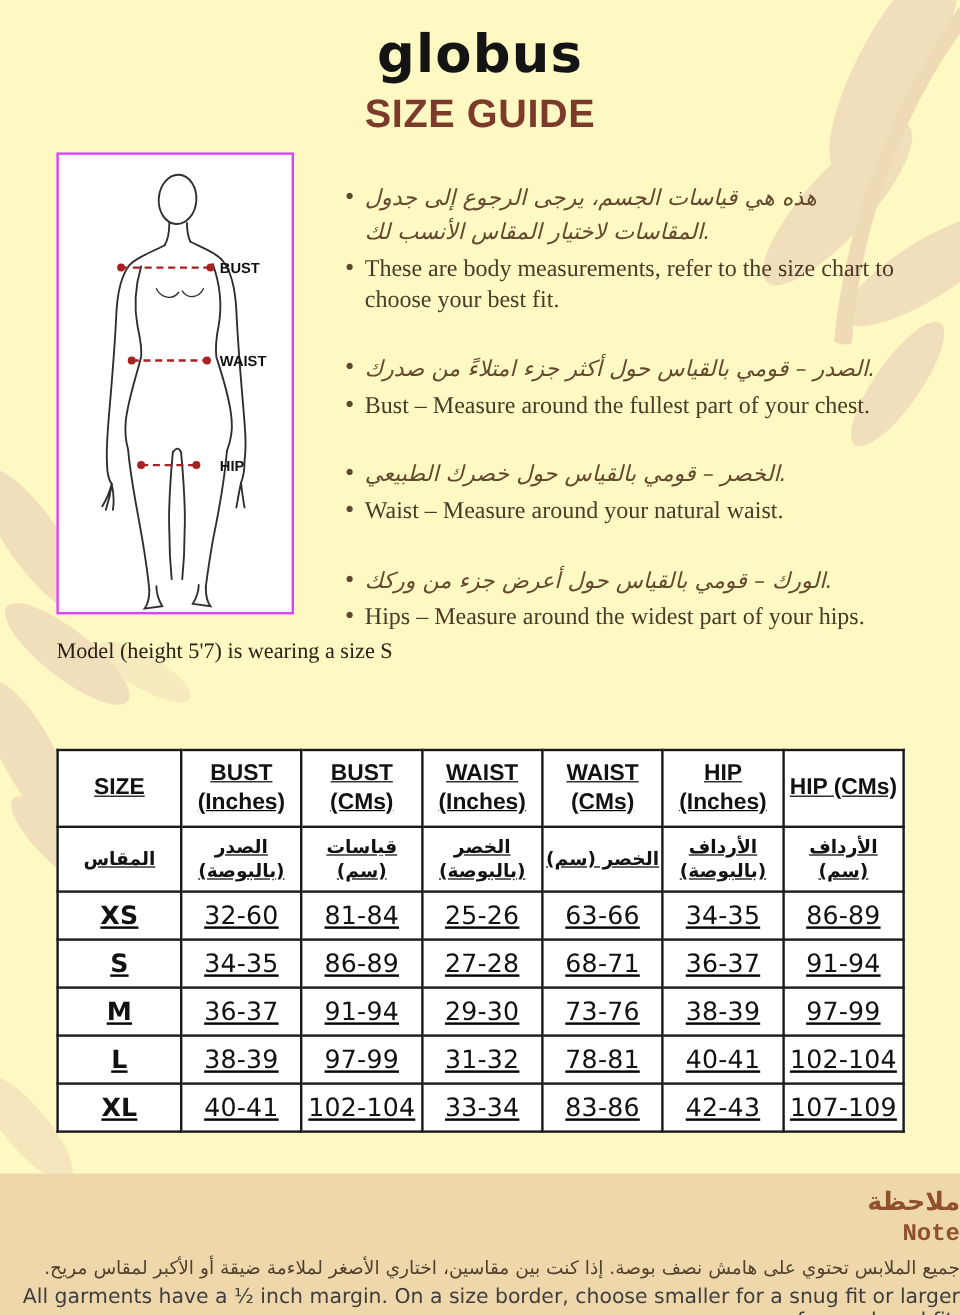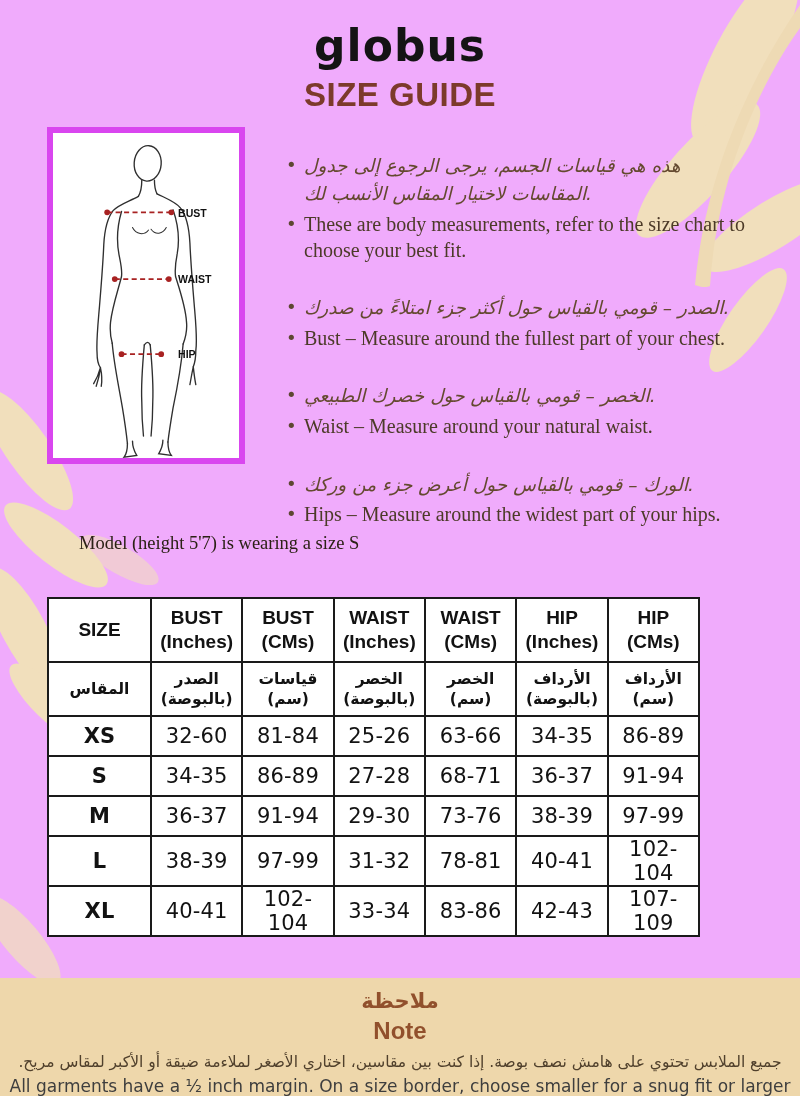--- a/index.html
+++ b/index.html
@@ -1,57 +1,57 @@
 <!DOCTYPE html>
 <html><head>
 <meta charset="utf-8">
 <style>
   html,body{margin:0;padding:0;}
   body{font-family:"DejaVu Sans",sans-serif;}
-  .page{position:relative;width:800px;height:1096px;background:#f0abfc;overflow:hidden;}
+  .page{position:relative;width:800px;height:1096px;background:#fef9c3;overflow:hidden;}
   .deco{position:absolute;left:0;top:0;z-index:0;}
 
   .header{position:absolute;top:24px;left:0;right:0;text-align:center;z-index:2;}
   .logo{font-size:44px;line-height:1;color:#141414;font-weight:600;letter-spacing:1px;}
   .title{font-size:33px;line-height:1;color:#7c3a2b;font-weight:700;letter-spacing:.5px;margin-top:10px;
          font-family:"Liberation Sans","DejaVu Sans",sans-serif;}
 
-  .figure-panel{position:absolute;left:47px;top:127px;width:198px;height:337px;background:#ffffff;
-                border:6px solid #d946ef;box-sizing:border-box;z-index:2;}
+  .figure-panel{position:absolute;left:47px;top:127px;width:198px;height:385px;background:#ffffff;
+                border:2px solid #d946ef;box-sizing:border-box;z-index:2;}
   .figure-panel svg{display:block;width:100%;height:100%;}
 
   .bullets{position:absolute;left:286px;top:152px;width:470px;z-index:2;}
   .bullet-group{margin-bottom:31px;}
   .bullet-row{display:flex;align-items:flex-start;margin-bottom:3px;}
   .bullet-dot{flex:0 0 18px;font-size:18px;line-height:1.4;color:#5d4632;}
   .bullet-ar{flex:1;font-size:18.5px;line-height:1.5;color:#64492f;font-style:italic;}
   .bullet-en{flex:1;font-size:20px;line-height:1.32;color:#4c3a28;
              font-family:"Liberation Serif","DejaVu Serif",serif;}
 
   .model-info{position:absolute;left:47px;top:529px;z-index:2;}
   .model-ar{font-size:17.5px;color:#33281a;line-height:1.35;}
   .model-en{font-size:18.5px;color:#2b2115;line-height:1.3;margin-top:2px;
-            font-family:"Liberation Serif","DejaVu Serif",serif;margin-left:32px;}
-
-  table.size-table{position:absolute;left:47px;top:597px;width:653px;z-index:2;
-                   border-collapse:collapse;table-layout:fixed;background:#ffffff;}
+            font-family:"Liberation Serif","DejaVu Serif",serif;}
+
+  table.size-table{position:absolute;left:47px;top:624px;width:707px;z-index:2;
+                   border-collapse:collapse;table-layout:fixed;background:#ffffff;text-decoration:underline;}
   .size-table col.c0{width:103px;}
   .size-table th,.size-table td{border:2px solid #1a1a1a;text-align:center;vertical-align:middle;
                                 padding:0 2px;color:#121212;}
   .hdr-en th{height:62px;font-size:19px;font-weight:700;line-height:1.25;
              font-family:"Liberation Sans","DejaVu Sans",sans-serif;}
   .hdr-ar td{height:52px;font-size:15.5px;font-weight:700;line-height:1.3;direction:rtl;}
   .data-row td{height:38px;font-size:21px;font-weight:500;letter-spacing:.2px;}
   .data-row td.size-cell{font-weight:700;}
 
-  .note{position:absolute;left:0;right:0;top:978px;bottom:0;background:#eed7ab;text-align:center;
+  .note{position:absolute;left:0;right:0;top:978px;bottom:0;background:#eed7ab;text-align:right;
         z-index:2;padding-top:11px;box-sizing:border-box;}
   .note-title-ar{font-size:21px;font-weight:700;color:#91502c;line-height:1.2;}
-  .note-title-en{font-size:24px;font-weight:700;color:#91502c;line-height:1.2;margin-top:3px;
-                 font-family:Liberation Sans, sans-serif;}
+  .note-title-en{font-size:20px;font-weight:700;color:#91502c;line-height:1.2;margin-top:3px;
+                 font-family:Liberation Mono, monospace;}
   .note-body-ar{font-size:15.5px;color:#50402c;margin-top:7px;direction:rtl;}
   .note-body-en{font-size:17px;color:#3e3e3e;margin-top:5px;}
 </style>
 </head>
 <body>
 
 <div class="page">
 
   <svg class="deco" width="800" height="1096" viewBox="0 0 800 1096">
     <g fill="#f1dfbc">

